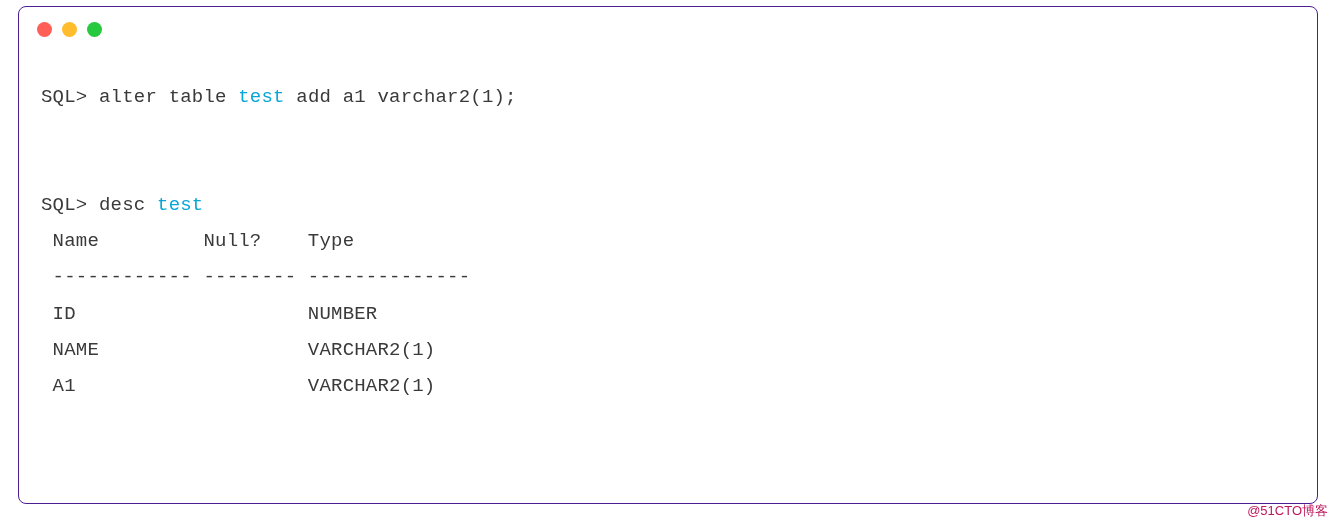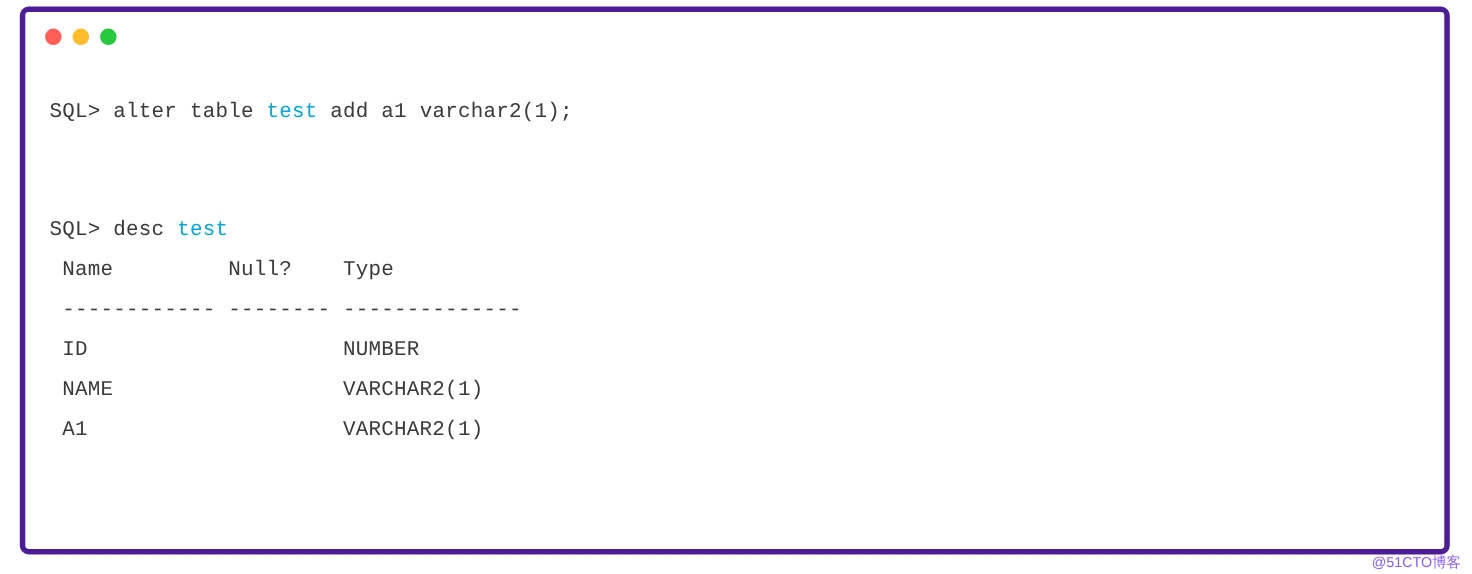--- a/index.html
+++ b/index.html
@@ -13,21 +13,21 @@
     font-size: 19px;
     color: #3a3a3a;
     position: relative;
   }
   .window {
     position: absolute;
     top: 6px;
     left: 18px;
     width: 1300px;
     height: 498px;
-    border: 5px solid #4c1d95;
+    border: 1px solid #4c1d95;
     border-radius: 8px;
     background: #ffffff;
     overflow: hidden;
   }
   .titlebar {
     height: 44px;
     display: flex;
     align-items: center;
     padding-left: 18px;
     gap: 10px;
@@ -42,21 +42,21 @@
     line-height: 1.9;
     letter-spacing: 0.2px;
   }
   .kw-highlight { color: #0aa6d6; }
   .watermark {
     position: absolute;
     right: 10px;
     bottom: 2px;
     font-family: Arial, sans-serif;
     font-size: 13px;
-    color: #8b5cf6;
+    color: #be185d;
   }
 </style>
 </head>
 <body>
 
 <div class="window">
   <div class="titlebar">
     <span class="dot red"></span>
     <span class="dot yellow"></span>
     <span class="dot green"></span>

